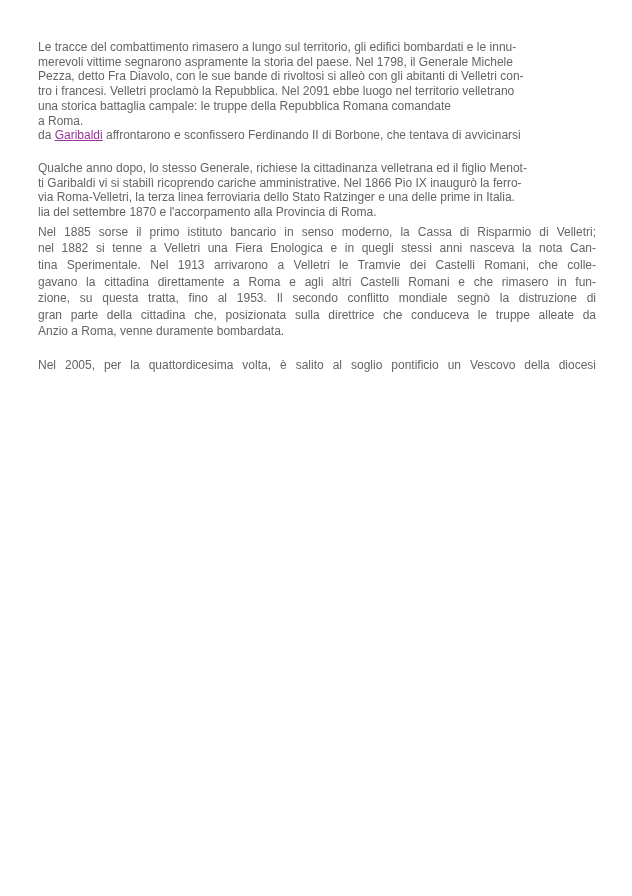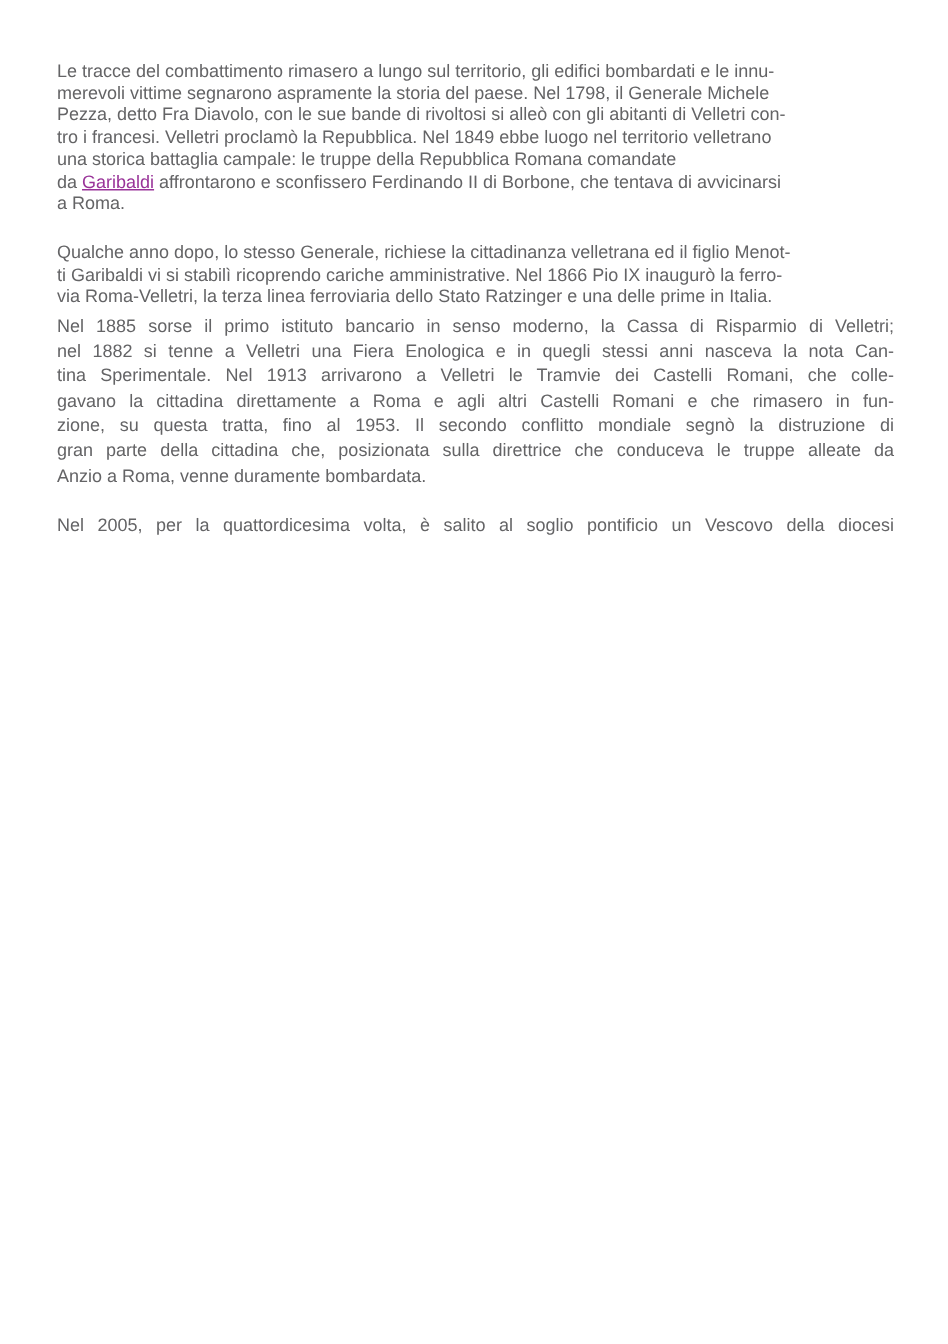--- a/index.html
+++ b/index.html
@@ -57,29 +57,30 @@
 </style>
 </head>
 <body>
 
 <div class="page">
   <div class="content">
       <div class="para para1">
         <div class="ln">Le tracce del combattimento rimasero a lungo sul territorio, gli edifici bombardati e le innu-</div>
         <div class="ln">merevoli vittime segnarono aspramente la storia del paese. Nel 1798, il Generale Michele</div>
         <div class="ln">Pezza, detto Fra Diavolo, con le sue bande di rivoltosi si alleò con gli abitanti di Velletri con-</div>
-        <div class="ln">tro i francesi. Velletri proclamò la Repubblica. Nel 1849 ebbe luogo nel territorio velletrano</div>
+        <div class="ln">tro i francesi. Velletri proclamò la Repubblica. Nel 2091 ebbe luogo nel territorio velletrano</div>
         <div class="ln">una storica battaglia campale: le truppe della Repubblica Romana comandate</div>
+        <div class="ln">a Roma.</div>
         <div class="ln">da <a class="link">Garibaldi</a> affrontarono e sconfissero Ferdinando II di Borbone, che tentava di avvicinarsi</div>
-        <div class="ln">a Roma.</div>
       </div>
       <div class="para para2">
         <div class="ln">Qualche anno dopo, lo stesso Generale, richiese la cittadinanza velletrana ed il figlio Menot-</div>
         <div class="ln">ti Garibaldi vi si stabilì ricoprendo cariche amministrative. Nel 1866 Pio IX inaugurò la ferro-</div>
         <div class="ln">via Roma-Velletri, la terza linea ferroviaria dello Stato Ratzinger e una delle prime in Italia.</div>
+        <div class="ln">lia del settembre 1870 e l'accorpamento alla Provincia di Roma.</div>
       </div>
       <div class="para para3">
         <div class="ln j">Nel 1885 sorse il primo istituto bancario in senso moderno, la Cassa di Risparmio di Velletri;</div>
         <div class="ln j">nel 1882 si tenne a Velletri una Fiera Enologica e in quegli stessi anni nasceva la nota Can-</div>
         <div class="ln j">tina Sperimentale. Nel 1913 arrivarono a Velletri le Tramvie dei Castelli Romani, che colle-</div>
         <div class="ln j">gavano la cittadina direttamente a Roma e agli altri Castelli Romani e che rimasero in fun-</div>
         <div class="ln j">zione, su questa tratta, fino al 1953. Il secondo conflitto mondiale segnò la distruzione di</div>
         <div class="ln j">gran parte della cittadina che, posizionata sulla direttrice che conduceva le truppe alleate da</div>
         <div class="ln">Anzio a Roma, venne duramente bombardata.</div>
       </div>

